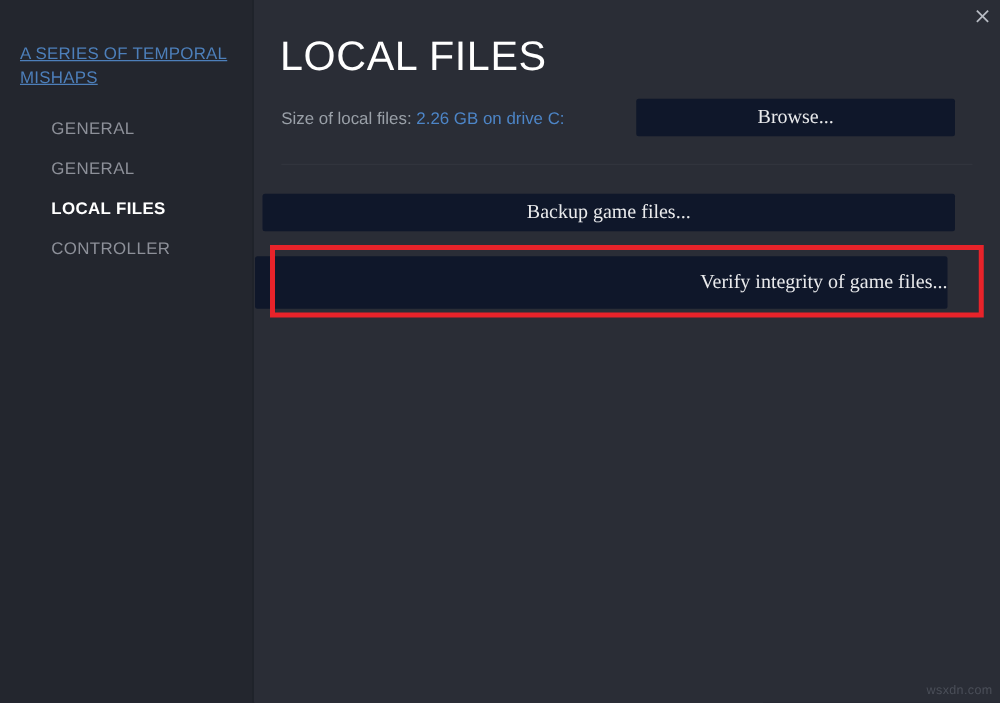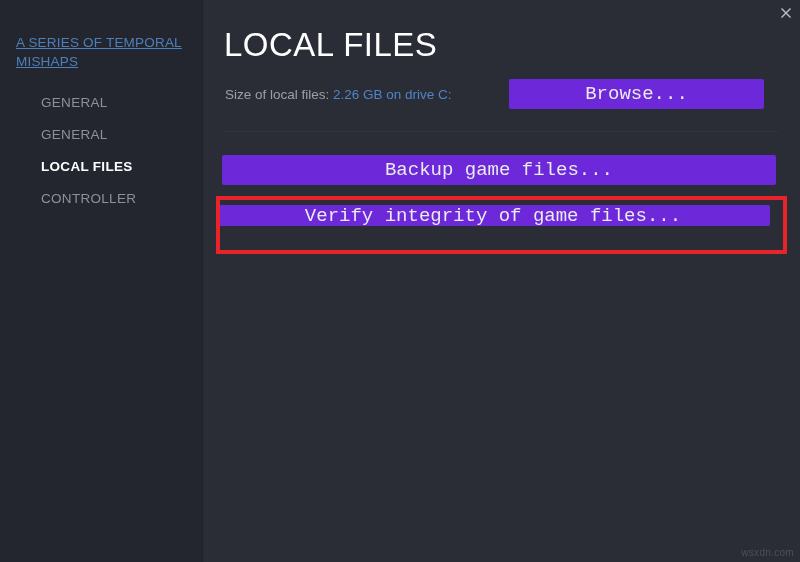--- a/index.html
+++ b/index.html
@@ -116,50 +116,50 @@
     position: absolute;
     left: 22px;
     top: 131px;
     width: 553px;
     height: 1px;
     background: #31343d;
   }
 
   .btn {
     position: absolute;
-    background: #6d28d9;
+    background: #0f172a;
     border: none;
     border-radius: 2px;
     color: #e9eaec;
-    font-family: Liberation Mono, monospace;
-    font-size: 19px;
+    font-family: Liberation Serif, serif;
+    font-size: 16px;
     text-align: center;
     cursor: pointer;
     box-sizing: border-box;
     padding: 0;
   }
 
   #browse-button {
     left: 306px;
     top: 79px;
     width: 255px;
     height: 30px;
   }
   #backup-button {
     left: 7px;
     top: 155px;
     width: 554px;
     height: 30px;
-    margin-left: 12px;
   }
   #verify-button {
-    left: 13px;
+    left: 1px;
     top: 205px;
     width: 554px;
-    height: 21px;
+    height: 42px;
+    text-align: right;
   }
 
   
   #highlight-box {
     position: absolute;
     left: 216px;
     top: 196px;
     width: 571px;
     height: 58px;
     border: 4px solid #e8232a;

